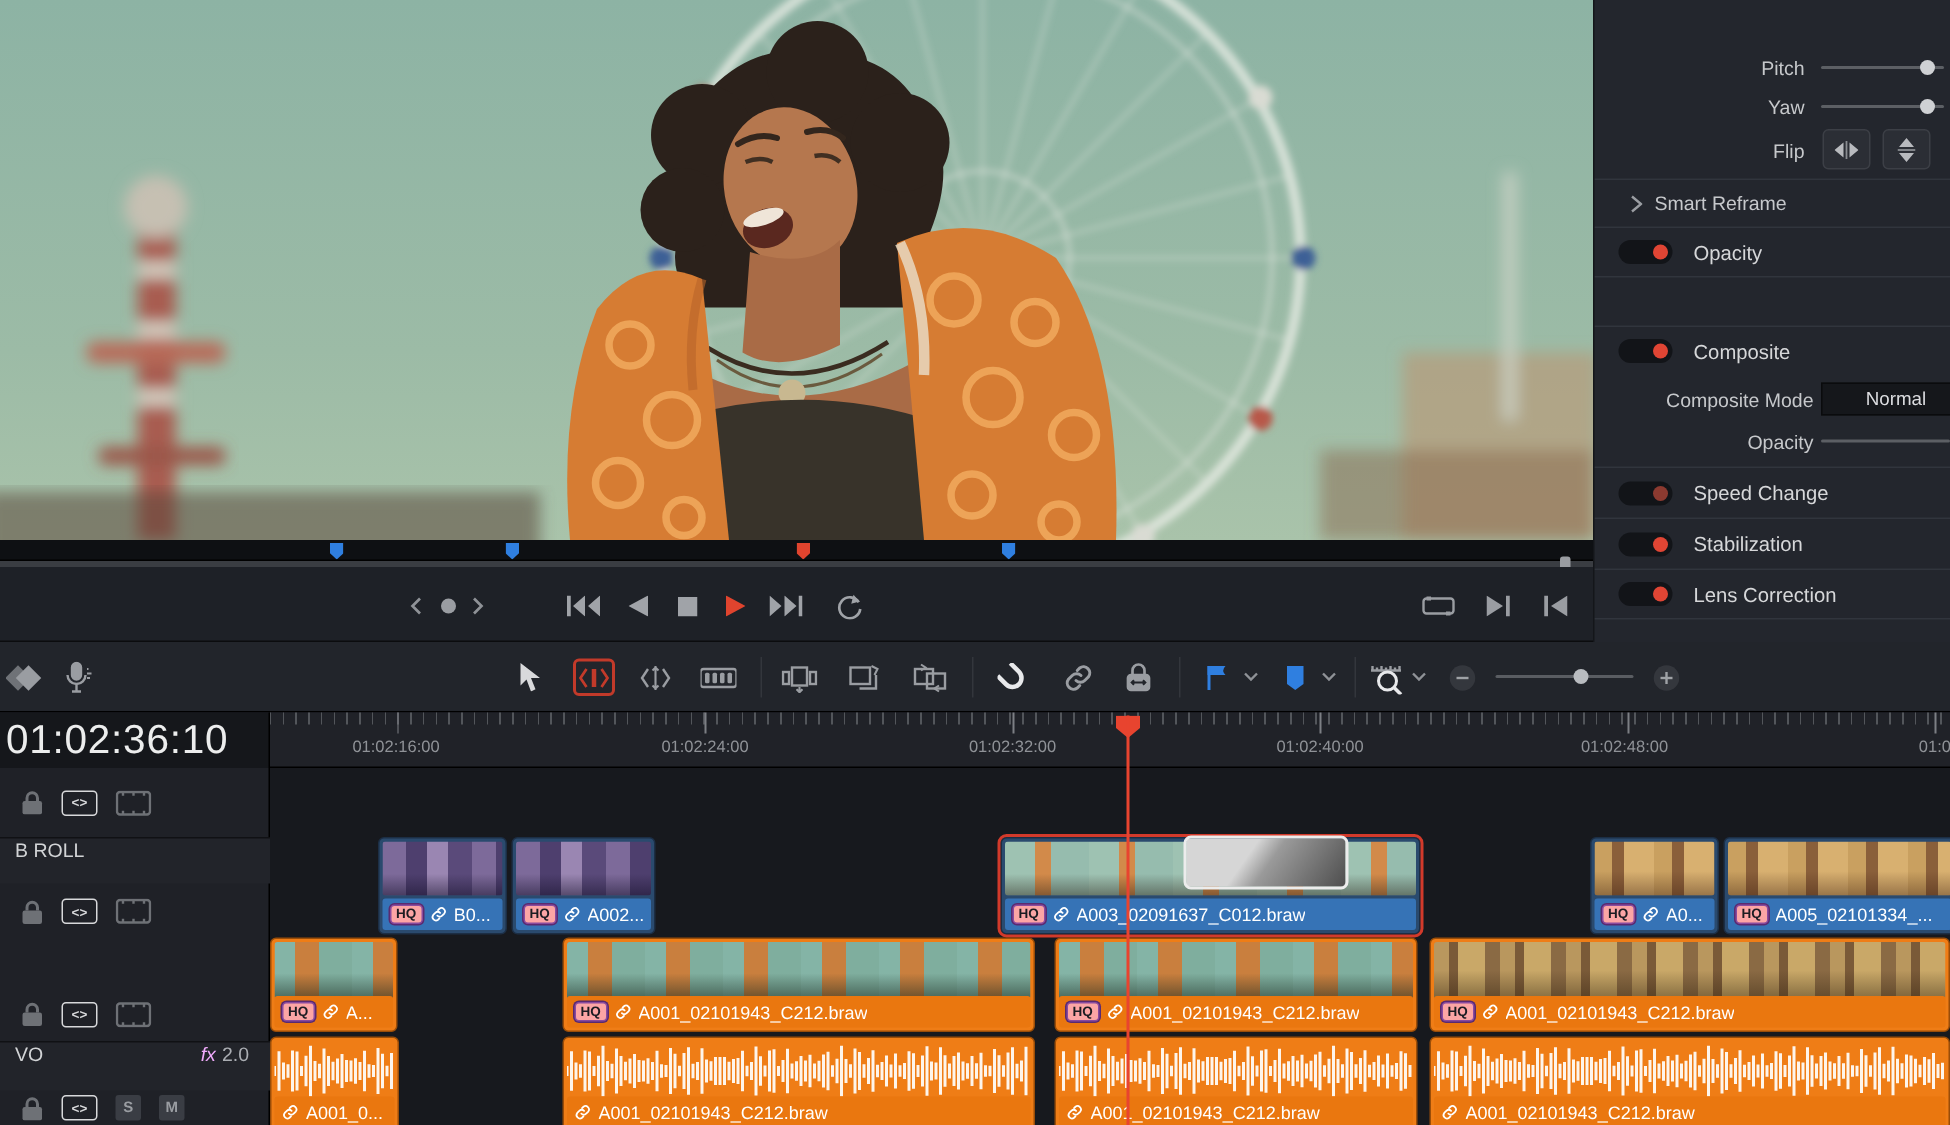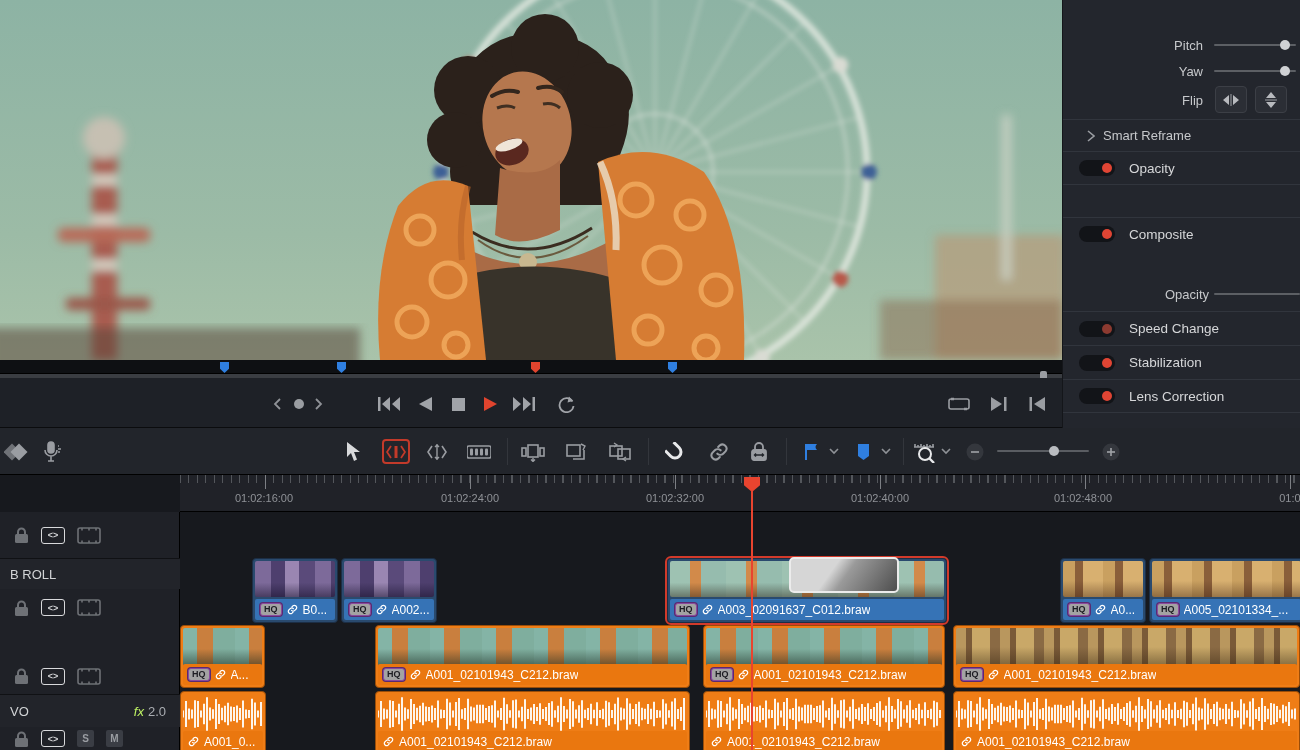--- a/index.html
+++ b/index.html
@@ -53,43 +53,43 @@
     color:#eceded;font-size:27px;letter-spacing:.5px;display:flex;align-items:center;padding-left:4px}
   #ruler{left:180px;top:0;width:1120px;height:37px;background:#202228;border-bottom:1px solid #000}
   .ticks{position:absolute;left:0;top:0;right:0;height:8px;
     background:repeating-linear-gradient(90deg,#53565b 0 1px,transparent 1px 8.5px)}
   .ticksM{position:absolute;left:0;top:0;right:0;height:14px;background-position-x:85px;
     background-image:repeating-linear-gradient(90deg,#7c7f84 0 1px,transparent 1px 205px)}
   .rlab{position:absolute;top:17px;transform:translateX(-50%);color:#8f9297;font-size:11px;white-space:nowrap}
 
   #headers{left:0;top:37px;width:180px;height:238px;background:#1f2127;border-right:1px solid #000}
   .hrowI{position:absolute;left:0;width:180px;display:flex;align-items:center;gap:12px;padding-left:14px}
-  .hrowL{position:absolute;left:0;width:180px;display:flex;align-items:center;padding-left:10px;
+  .hrowL{position:absolute;left:0;width:180px;display:flex;padding-left:10px;
     color:#d2d4d6;font-size:13px;border-top:1px solid #101114;background:#22242a}
   .hic{display:flex;align-items:center;justify-content:center}
   .selbox{width:24px;height:17px;border:1.5px solid #d8d9db;border-radius:3px;color:#d8d9db;
     font-size:9px;font-weight:bold;display:flex;align-items:center;justify-content:center;letter-spacing:0}
   .smbox{width:17px;height:17px;border-radius:2px;background:#3a3d44;color:#9a9da2;font-size:10px;
     display:flex;align-items:center;justify-content:center;font-weight:bold}
   .fx{position:absolute;right:14px;color:#aaadb2;font-size:13px}
-  .fx i{font-style:italic;color:#bef264;margin-right:4px}
+  .fx i{font-style:italic;color:#f0abfc;margin-right:4px}
 
   #trackarea{left:180px;top:37px;width:1120px;height:238px;overflow:hidden}
 
   .clip{position:absolute;border-radius:4px;overflow:hidden;cursor:pointer}
   .clip.sel{outline:2px solid #d23a2b;outline-offset:0}
   .thumb{position:absolute;left:2px;right:2px;top:2px;border-radius:2px}
   .cbar{position:absolute;left:2px;right:2px;bottom:2px;height:21px;display:flex;align-items:center;gap:5px;
     padding:0 5px;color:#fff;font-size:12px;white-space:nowrap;overflow:hidden;border-radius:2px}
   .cbar.blue{background:#3673b6}
   .clip.v2c{background:#2a4a6e;border:1px solid #1c2e45}
   .clip.v1c{background:#ef7d16;border:1px solid #9a4d08}
   .cbar.orange{background:#ea770f}
   .clip.a1c{background:#ef7d16;border:1px solid #9a4d08}
-  .hq{background:#a3a3a3;color:#1c1c22;border:1px solid #8a4a9e;box-shadow:0 0 0 1px #5a2a70;
+  .hq{background:#fca5a5;color:#1c1c22;border:1px solid #8a4a9e;box-shadow:0 0 0 1px #5a2a70;
     border-radius:3px;font-size:9px;font-weight:bold;padding:1px 3px;line-height:1;flex:0 0 auto}
   .clbl{overflow:hidden;text-overflow:clip}
   .lnksvg{flex:0 0 auto}
   .wf{position:absolute;left:2px;top:2px}
 
   .thumb-fest{background:linear-gradient(180deg,rgba(0,0,0,0) 0 60%,rgba(20,15,40,.5) 100%),
     repeating-linear-gradient(90deg,#7d6a9a 0 16px,#4e3f6e 16px 30px,#9a86b2 30px 44px,#5a4a7a 44px 60px)}
   .thumb-ferris{background:linear-gradient(180deg,rgba(0,0,0,0) 0 60%,rgba(40,30,20,.45) 100%),
     repeating-linear-gradient(90deg,#9ec2b2 0 20px,#d28a4a 20px 31px,#96bcae 31px 56px)}
   .thumb-warm{background:linear-gradient(180deg,rgba(0,0,0,0) 0 55%,rgba(60,30,15,.4) 100%),
@@ -354,20 +354,24 @@
       <span class="tlab">Opacity</span>
     </div>
     <div class="sep" style="top:184px"></div>
     <div class="sep" style="top:217px"></div>
     <div class="irow" style="top:218px;height:32px">
       <span class="toggle on">
           <span class="dot"></span>
         </span>
       <span class="tlab">Composite</span>
     </div>
+    <div class="irow" style="top:252px;height:28px">
+      <span class="ilab ralign" style="right:92px">Composite Mode</span>
+      <span class="ddbox">Normal</span>
+    </div>
     <div class="irow" style="top:280px;height:28px">
       <span class="ilab ralign" style="right:92px">Opacity</span>
       <span class="sld" style="width:86px"></span>
     </div>
     <div class="sep" style="top:311px"></div>
     <div class="irow" style="top:312px;height:33px">
       <span class="toggle dim">
           <span class="dot"></span>
         </span>
       <span class="tlab">Speed Change</span>
@@ -520,20 +524,23 @@
     <div class="tico" style="left:1098px">
       <svg width="18" height="18">
           <circle cx="9" cy="9" r="8.5" fill="#34373d"></circle>
           <rect x="5" y="8.2" width="8" height="1.6" fill="#9fa2a6"></rect>
           <rect x="8.2" y="5" width="1.6" height="8" fill="#9fa2a6"></rect>
         </svg>
       </div>
   </div>
 
   <div id="timeline" class="abs">
+    <div id="tcbox" class="abs">
+      <span>01:02:36:10</span>
+    </div>
     <div id="ruler" class="abs">
       <div class="ticks"></div>
       <div class="ticksM"></div>
       <span class="rlab" style="left:84px">01:02:16:00</span>
       <span class="rlab" style="left:290px">01:02:24:00</span>
       <span class="rlab" style="left:495px">01:02:32:00</span>
       <span class="rlab" style="left:700px">01:02:40:00</span>
       <span class="rlab" style="left:903px">01:02:48:00</span>
       <span class="rlab" style="left:1113px">01:02</span>
     </div>

